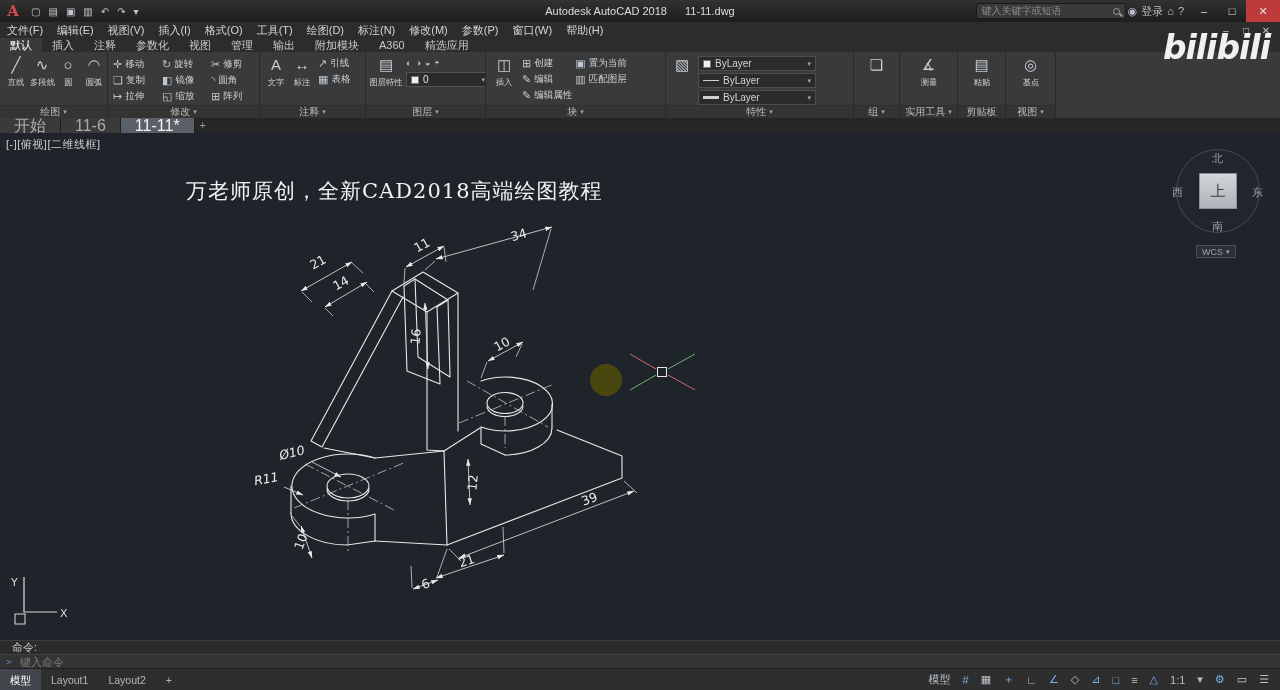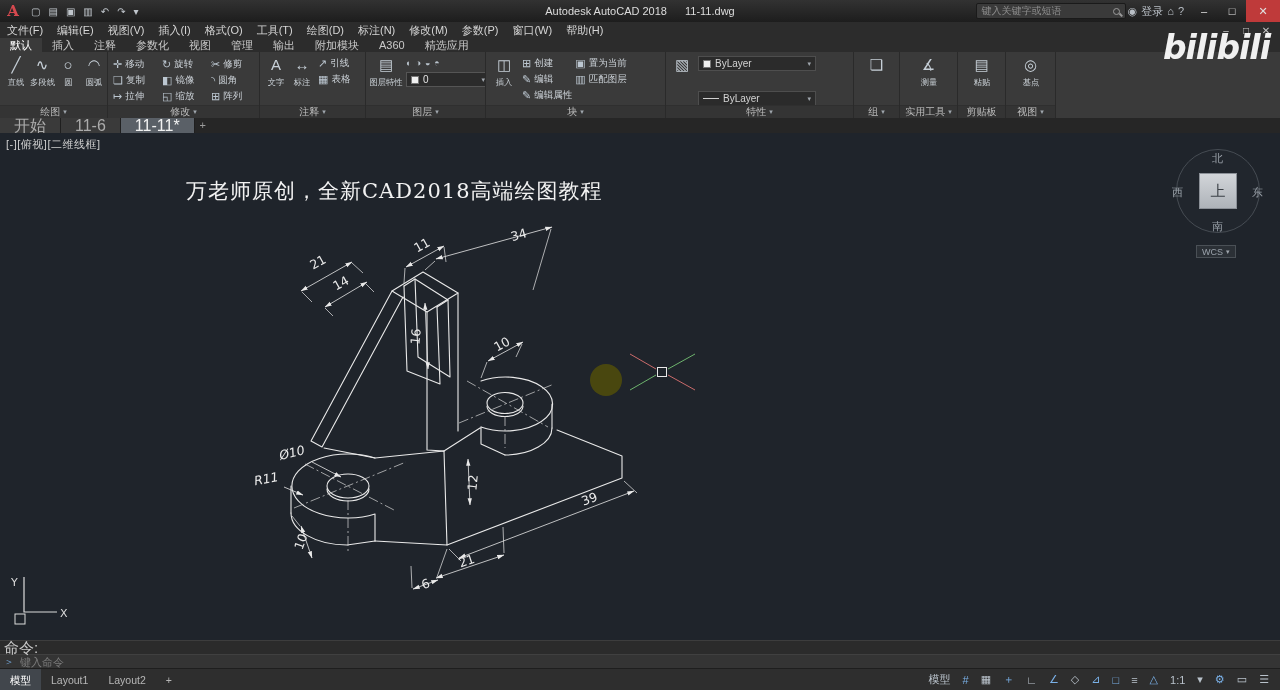--- a/index.html
+++ b/index.html
@@ -69,21 +69,21 @@
 .banner{position:absolute;left:186px;top:44px;font-size:21px;color:#f2f2f2;font-family:"DejaVu Serif",serif;letter-spacing:1px;white-space:nowrap}
 .viewcube{position:absolute;left:1166px;top:4px;width:104px;height:130px}
 .vc-ring{position:absolute;left:10px;top:12px;width:84px;height:84px;border:1px solid #464c53;border-radius:50%;background:rgba(40,45,52,.25)}
 .vc-n,.vc-s,.vc-w,.vc-e{position:absolute;color:#9aa1a9;font-size:11px}
 .vc-n{left:46px;top:14px}.vc-s{left:46px;top:82px}.vc-w{left:6px;top:48px}.vc-e{left:86px;top:48px}
 .vc-face{position:absolute;left:33px;top:36px;width:38px;height:36px;background:linear-gradient(#d2d5d9,#aeb3b9);color:#3a3f45;display:flex;align-items:center;justify-content:center;font-size:15px;border:1px solid #8b9097}
 .vc-wcs{position:absolute;left:30px;top:108px;height:13px;padding:0 5px;background:#2b3036;border:1px solid #4a5056;color:#9aa2ab;font-size:9px;display:flex;align-items:center;gap:3px}
 
 
 .cmd{position:absolute;top:640px;left:0;right:0;height:28px;background:#2b2b2b;border-top:1px solid #3d3d3d;z-index:20}
-.cmd-hist{height:13px;line-height:13px;padding-left:4px;font-size:15px;color:#c9c9c9}
+.cmd-hist{height:13px;line-height:13px;padding-left:12px;font-size:11px;color:#c9c9c9}
 .cmd-input{height:15px;display:flex;align-items:center;gap:6px;background:#343434;border-top:1px solid #404040;padding-left:4px;font-size:11px}
 .cmd-marker{color:#7ab1e8;font-size:10px}
 .cmd-ph{color:#7b7b7b}
 
 
 .statusbar{position:absolute;top:668px;left:0;right:0;height:22px;background:#2e2e2e;border-top:1px solid #1e1e1e;display:flex;align-items:center;z-index:20}
 .ltabs{display:flex;height:22px}
 .ltab{padding:0 10px;line-height:22px;font-size:10.5px;color:#b7b7b7;white-space:nowrap}
 .ltab .gl{font-size:10.5px}
 .ltab.active{background:#41464c;color:#fff}
@@ -337,21 +337,21 @@
           <span>块</span>
           <span class="caret">▾</span>
         </div>
     </div>
 
     <div class="panel" style="width:188px">
       <div class="p-body">
         <div class="bigbtn" style="width:26px">
           <span class="gi">▧</span>
         </div>
-        <div class="vcol" style="gap:20px;padding-top:2px">
+        <div class="vcol" style="gap:2px;padding-top:2px">
           <div class="prow">
             <span class="swatch"></span>
             <span>ByLayer</span>
             <span class="caret">▾</span>
           </div>
           <div class="prow">
             <span class="lsample"></span>
             <span>ByLayer</span>
             <span class="caret">▾</span>
           </div>

